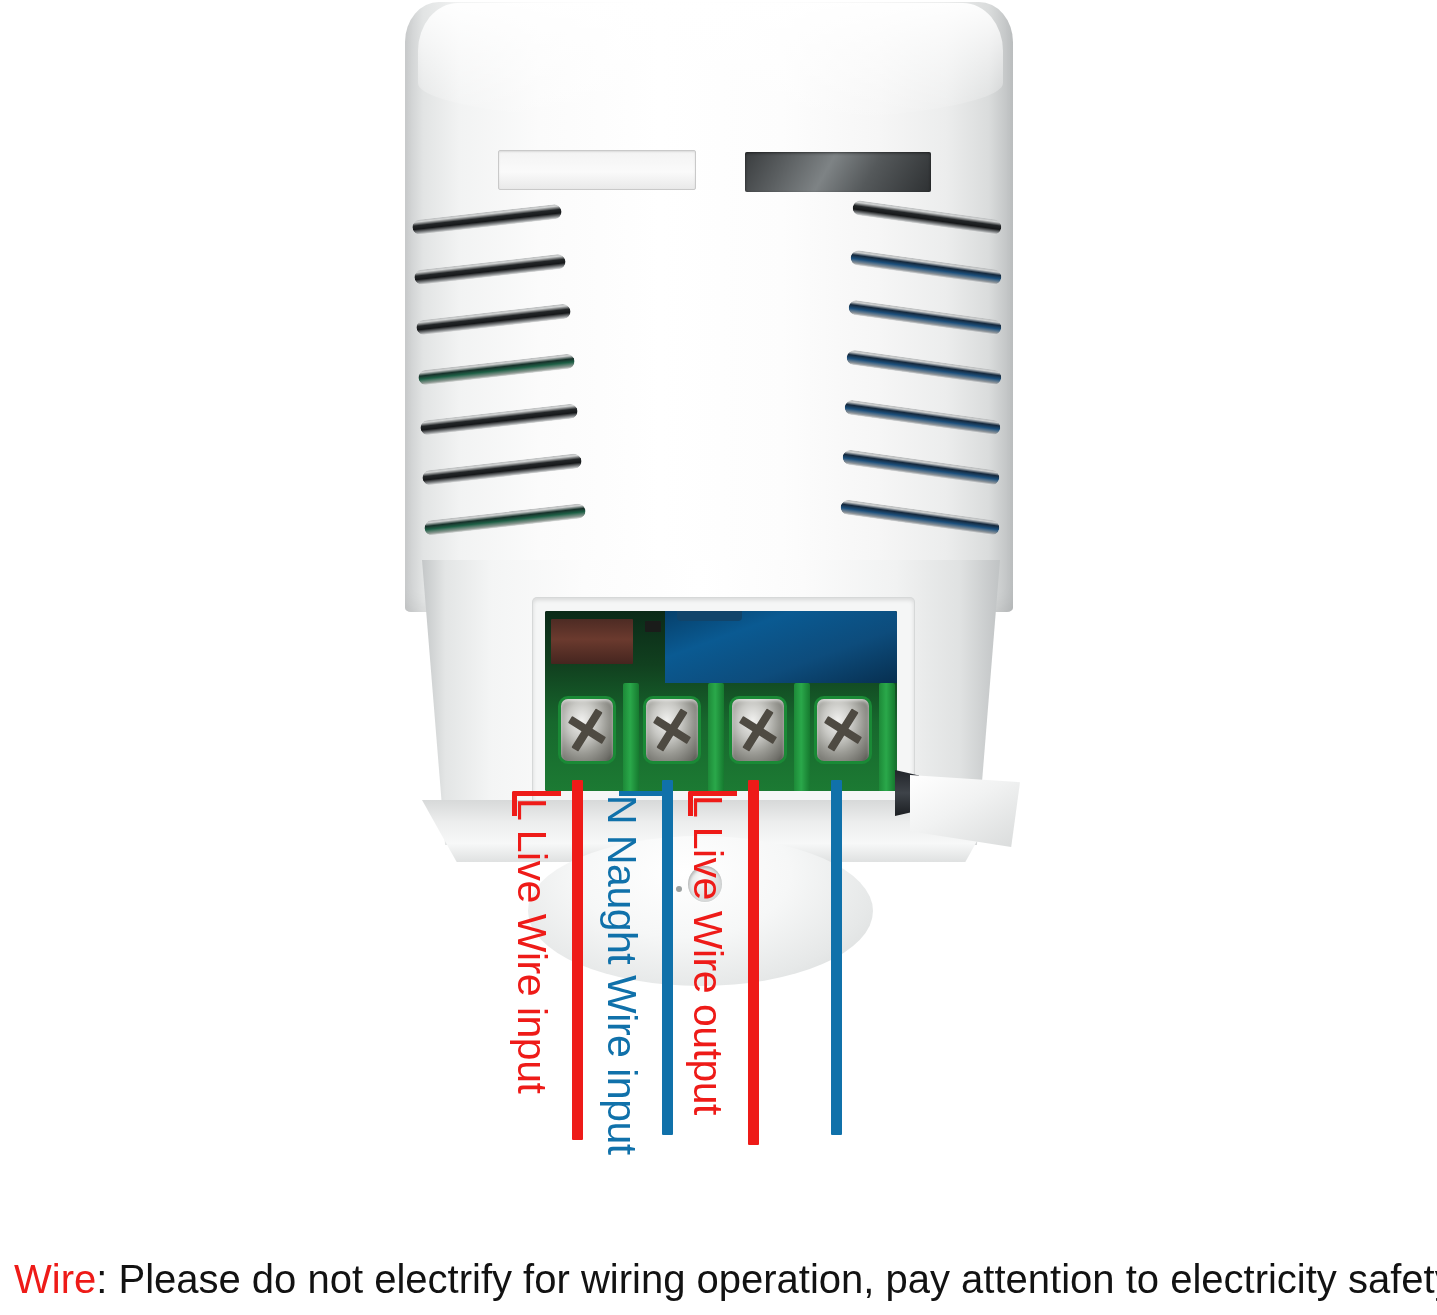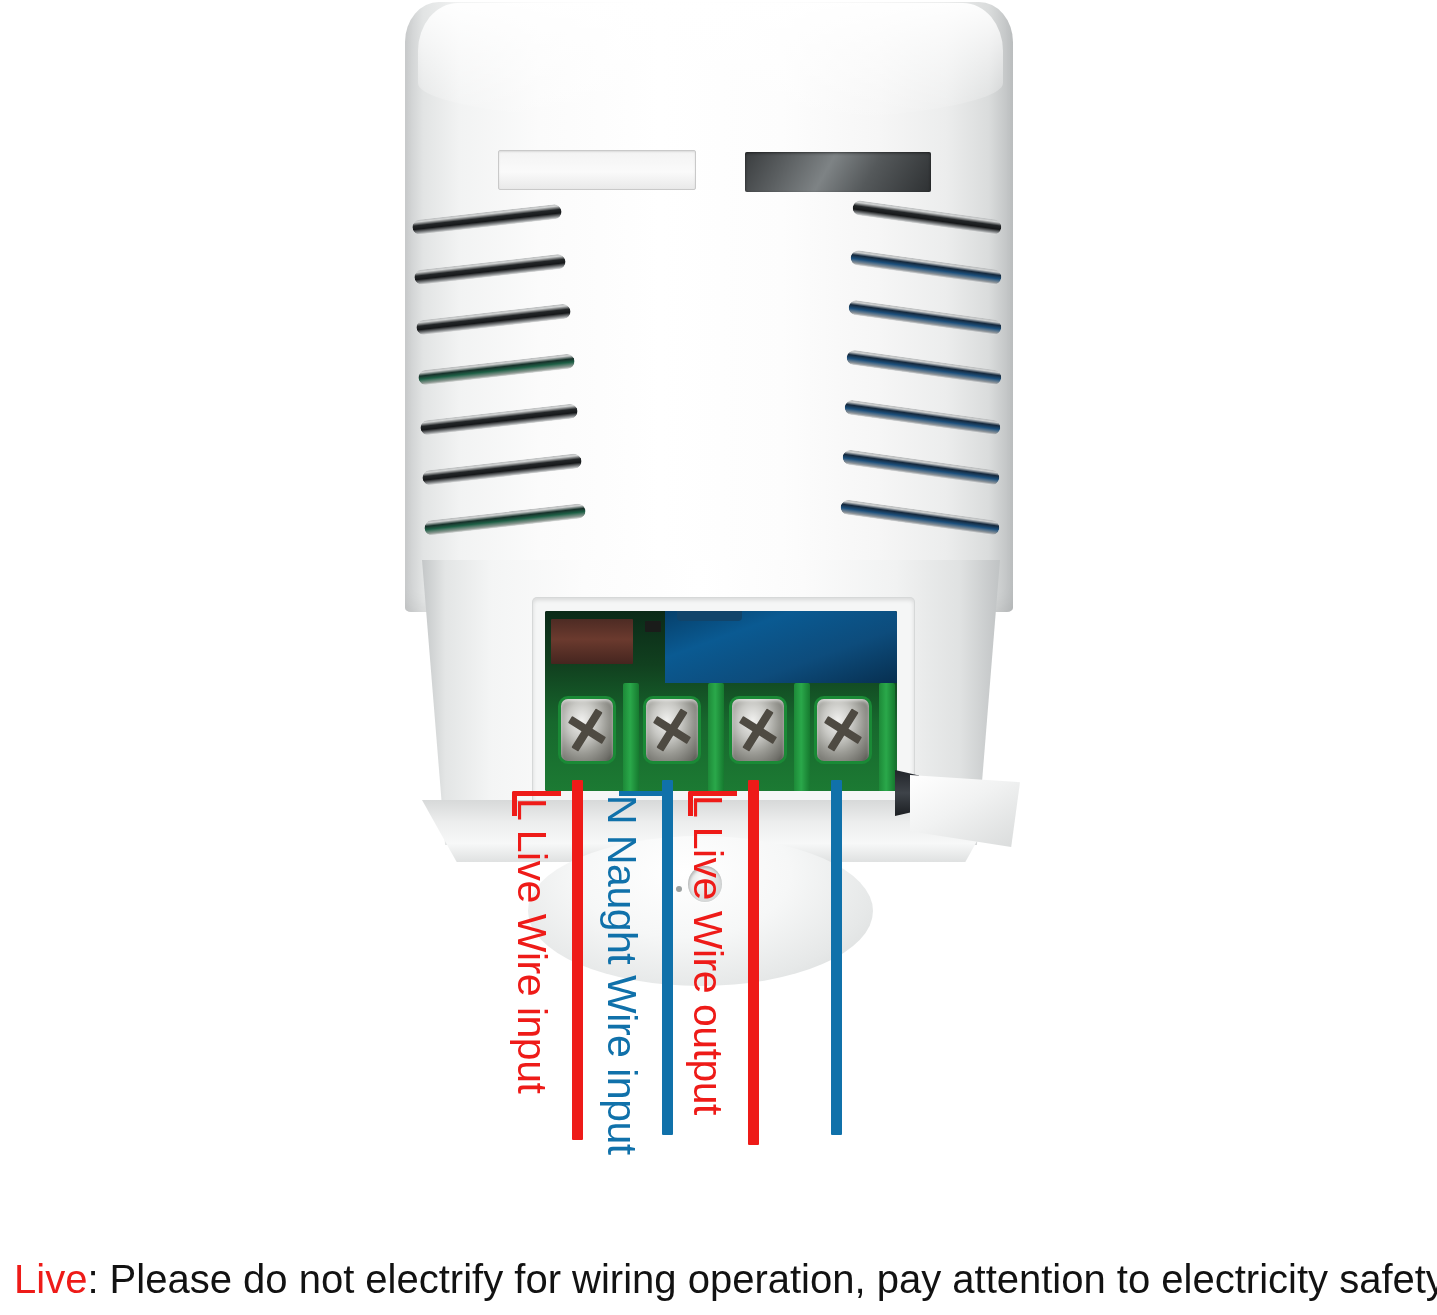--- a/index.html
+++ b/index.html
@@ -440,16 +440,16 @@
   <div class="wire blue" style="left:662px; top:780px; height:355px;"></div>
   <div class="wire red" style="left:748px; top:780px; height:365px;"></div>
   <div class="wire blue" style="left:831px; top:780px; height:355px;"></div>
 
   <div class="vlabel red" style="left:552px; top:798px;">L Live Wire input</div>
   <div class="vlabel blue" style="left:642px; top:795px;">N Naught Wire input</div>
   <div class="vlabel red" style="left:728px; top:795px;">L Live Wire output</div>
   <div class="vlabel blue" style="left:812px; top:795px;"></div>
 
   <div class="note-bar">
-    <span class="note-word">Live</span><span class="note-rest">: Please do not electrify for wiring operation, pay attention to electricity safety.</span>
+    <span class="note-word">Wire</span><span class="note-rest">: Please do not electrify for wiring operation, pay attention to electricity safety.</span>
   </div>
 
 </div>
 
 </body></html>

